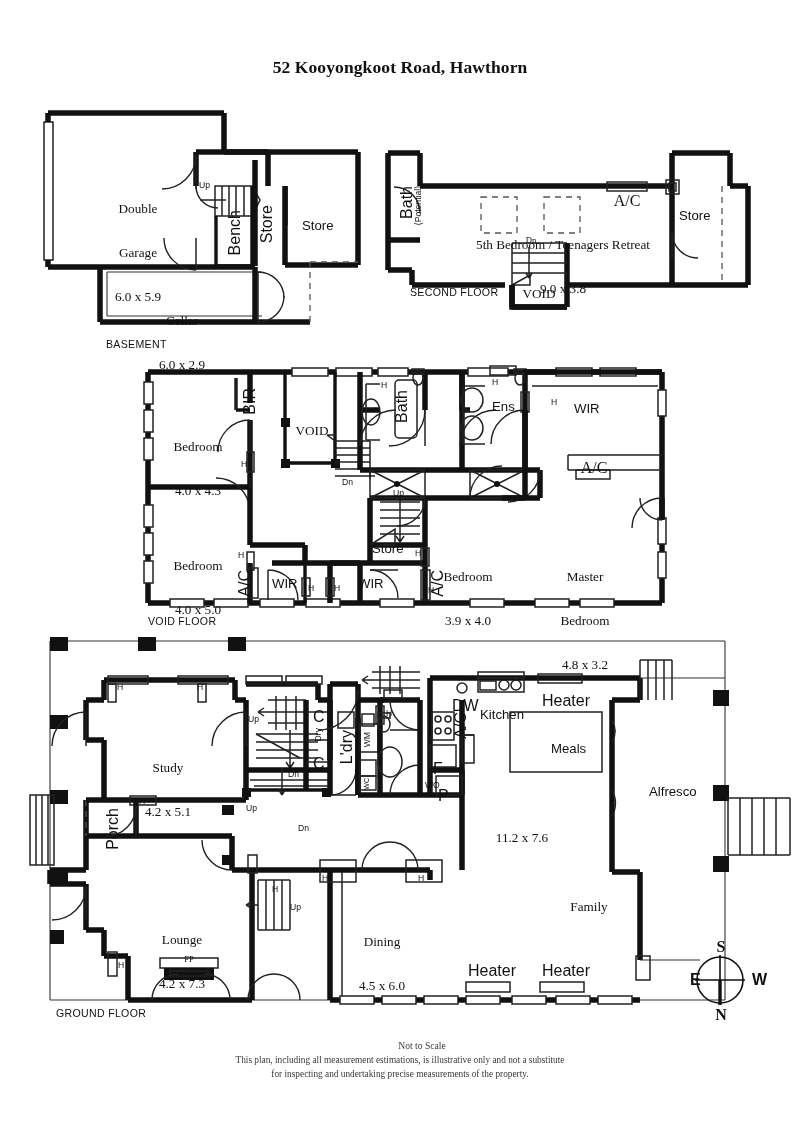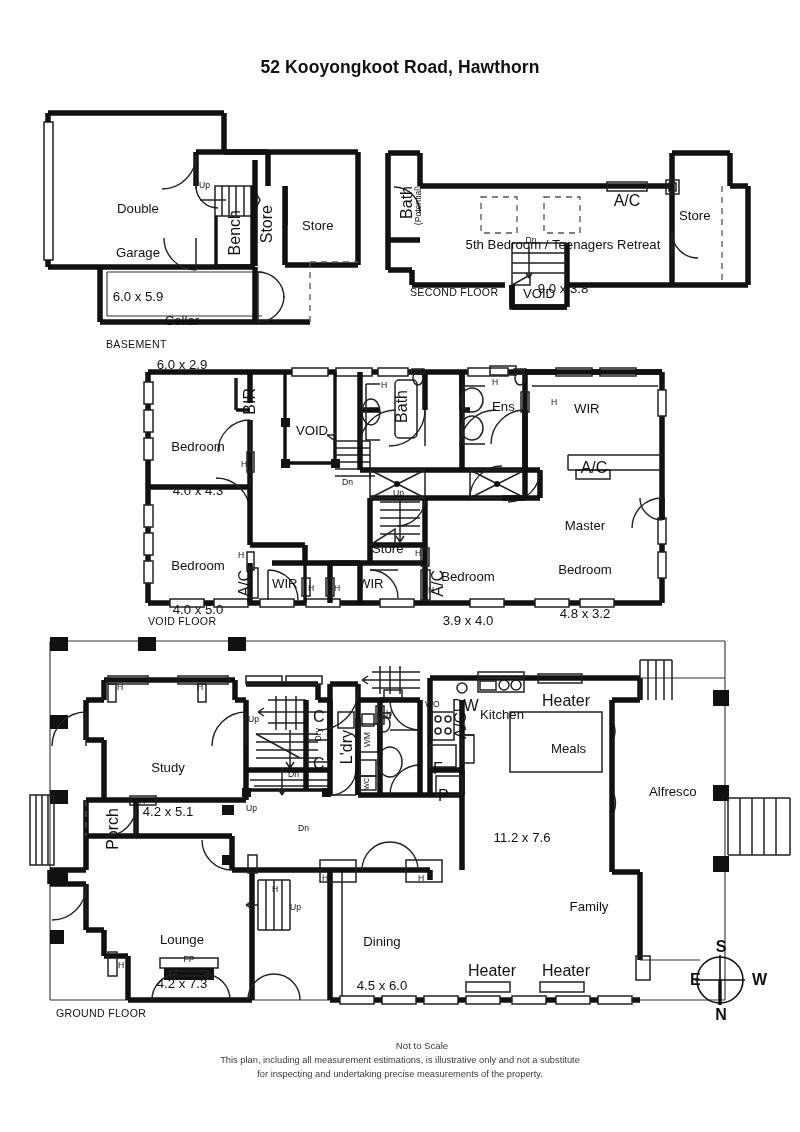--- a/index.html
+++ b/index.html
@@ -7,21 +7,21 @@
   #plan{position:absolute;left:0;top:0;width:800px;height:1132px;}
   .txt{position:absolute;font-family:"Liberation Sans",sans-serif;color:#111;white-space:pre;line-height:1.12;}
   .ttl{font-weight:bold;font-size:17.5px;letter-spacing:.1px;}
   .room{font-size:13.2px;text-align:center;}
   .room b{font-weight:normal;display:block;}
   .small{font-size:16px;}
   .tiny{font-size:8.6px;}
   .xtiny{font-size:7px;}
   .flab{font-size:10.6px;letter-spacing:.3px;}
   .vert{writing-mode:vertical-rl;transform:rotate(180deg);}
-  .ctr{transform:translateX(-50%);}
+  .ctr{transform:translateX(-50%);font-family:Liberation Serif, serif;}
   .disc{font-size:9.3px;text-align:left;color:#3a3a3a;line-height:1.45;}
   .nts{font-size:9.6px;text-align:center;color:#3a3a3a;padding-left:44px;}
 </style>
 </head>
 <body>
 
 <div class="txt ttl ctr" style="left:400px;top:58px;">52 Kooyongkoot Road, Hawthorn</div>
 
 <svg id="plan" viewBox="0 0 800 1132">
   <defs>
@@ -508,21 +508,21 @@
 <div class="txt room ctr" style="left:312px;top:424px;">VOID</div>
 <div class="txt small vert" style="left:393px;top:390px;">Bath</div>
 <div class="txt tiny" style="left:381px;top:381px;">H</div>
 <div class="txt tiny" style="left:342px;top:478px;">Dn</div>
 <div class="txt tiny" style="left:393px;top:489px;">Up</div>
 <div class="txt room" style="left:492px;top:400px;">Ens</div>
 <div class="txt tiny" style="left:492px;top:378px;">H</div>
 <div class="txt tiny" style="left:551px;top:398px;">H</div>
 <div class="txt room" style="left:574px;top:402px;">WIR</div>
 <div class="txt small ctr" style="left:594px;top:459px;">A/C</div>
-<div class="txt room ctr" style="left:585px;top:489px;">
+<div class="txt room ctr" style="left:585px;top:540px;">
   <b>Master</b>
   <b>Bedroom</b>
   <b>4.8 x 3.2</b>
 </div>
 <div class="txt room ctr" style="left:468px;top:540px;">
   <b>Bedroom</b>
   <b>3.9 x 4.0</b>
 </div>
 <div class="txt room" style="left:372px;top:542px;">Store</div>
 <div class="txt small vert" style="left:236px;top:570px;">A/C</div>
@@ -556,21 +556,21 @@
 <div class="txt tiny" style="left:246px;top:804px;">Up</div>
 <div class="txt tiny" style="left:298px;top:824px;">Dn</div>
 <div class="txt tiny" style="left:290px;top:903px;">Up</div>
 <div class="txt small" style="left:313px;top:708px;">C</div>
 <div class="txt tiny vert" style="left:314px;top:728px;">Dry</div>
 <div class="txt small" style="left:313px;top:755px;">C</div>
 <div class="txt small vert" style="left:338px;top:730px;">L'dry</div>
 <div class="txt tiny vert" style="left:363px;top:732px;">WM</div>
 <div class="txt xtiny vert" style="left:363px;top:778px;">WC</div>
 <div class="txt tiny" style="left:386px;top:709px;">H</div>
-<div class="txt tiny" style="left:425px;top:700px;text-align:right;">WO</div>
+<div class="txt tiny" style="left:425px;top:781px;text-align:right;">WO</div>
 <div class="txt small vert" style="left:452px;top:712px;">A/C</div>
 <div class="txt small" style="left:433px;top:760px;">F</div>
 <div class="txt small" style="left:438px;top:787px;">P</div>
 <div class="txt small" style="left:452px;top:697px;">DW</div>
 <div class="txt room" style="left:480px;top:708px;">Kitchen</div>
 <div class="txt room" style="left:551px;top:742px;">Meals</div>
 <div class="txt small" style="left:542px;top:692px;">Heater</div>
 <div class="txt room" style="left:649px;top:785px;">Alfresco</div>
 <div class="txt room ctr" style="left:545px;top:900px;margin-left:44px;">Family</div>
 <div class="txt room ctr" style="left:522px;top:831px;">11.2 x 7.6</div>

